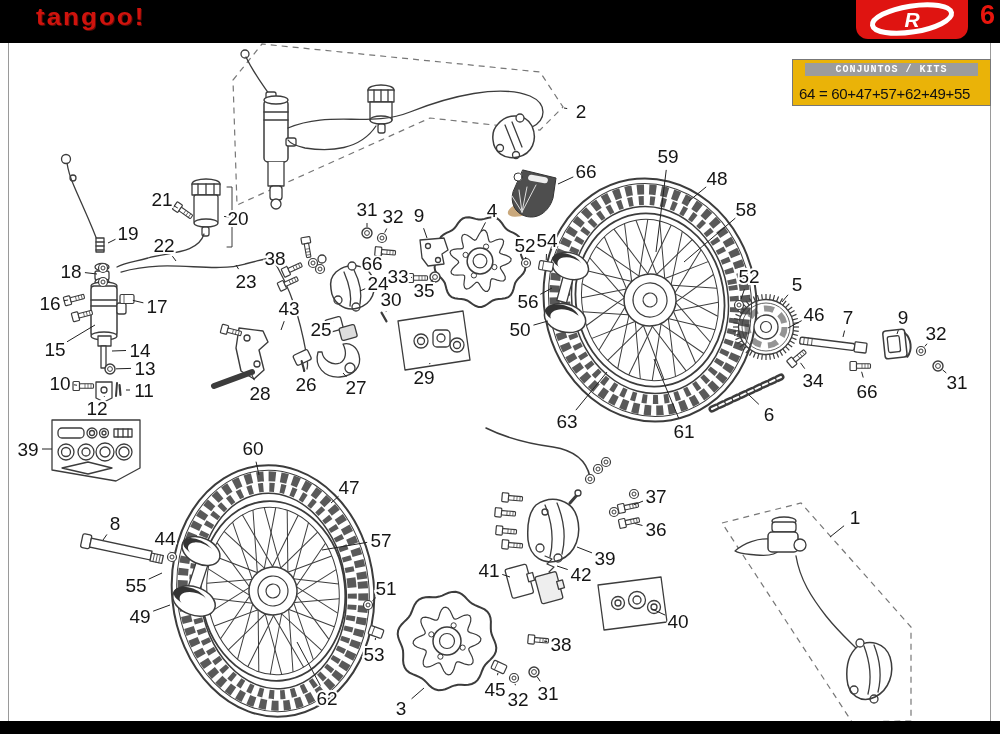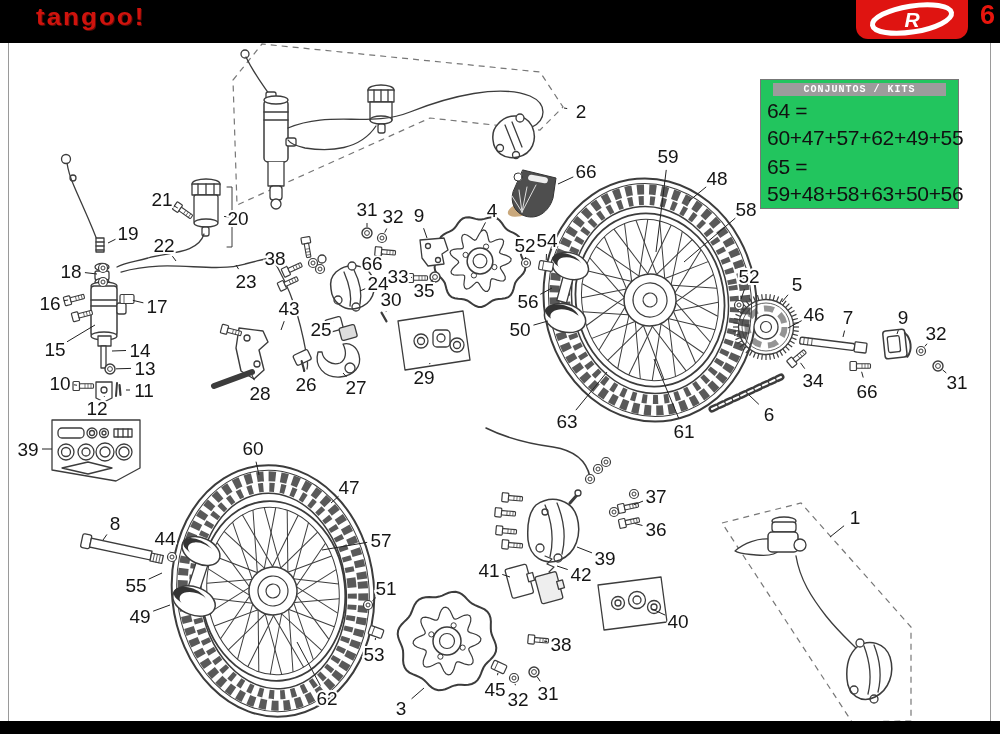--- a/index.html
+++ b/index.html
@@ -11,25 +11,25 @@
          text-shadow:1px 1px 0 #5d0a06;}
   .rlogo{position:absolute;top:0;right:32px;width:112px;height:39px;background:#df1411;
          border-radius:0 0 12px 12px;z-index:7;}
   .pagenum{position:absolute;top:0px;right:5px;color:#e8150d;font-size:27px;font-weight:bold;z-index:7;}
   .content{position:absolute;left:8px;top:33px;width:983px;height:689px;background:#fff;
            border:1px solid #9a9a9a;box-sizing:border-box;z-index:1;}
   .footer{position:absolute;left:0;bottom:0;width:1000px;height:13px;background:#000;z-index:6;}
   #diagram-svg{position:absolute;left:0;top:0;width:1000px;height:734px;z-index:2;}
   #diagram-svg text{font-family:"Liberation Sans",sans-serif;font-size:19px;fill:#151515;
                     paint-order:stroke;stroke:#ffffff;stroke-width:4px;}
-  .kits{position:absolute;left:760px;top:59px;width:197px;border:1px solid #777;
-        background:#22c55e;z-index:5;margin-top:20px;}
+  .kits{position:absolute;left:792px;top:59px;width:197px;border:1px solid #777;
+        background:#eab308;z-index:5;}
   .kits-title{margin:3px 12px 1px;background:#9c9c9c;color:#fff;font-size:10px;font-weight:bold;
               text-align:center;letter-spacing:1px;font-family:"Liberation Mono",monospace;padding:1px 0;}
-  .kits-row{font-size:21px;color:#111;padding:0 4px 1px 6px;letter-spacing:-0.3px;line-height:1.3;}
+  .kits-row{font-size:15px;color:#111;padding:7px 4px 1px 6px;letter-spacing:-0.3px;line-height:1.3;}
 </style>
 </head>
 <body>
 
 <div class="content"></div>
 
 <div class="topbar">
   <div class="brand">tangoo!</div>
 </div>
 <div class="rlogo">
@@ -39,21 +39,20 @@
       <text x="56" y="27" text-anchor="middle" font-family="Liberation Sans, sans-serif" font-size="21" font-weight="bold" font-style="italic" fill="#ffffff">R</text>
     </g>
   </svg>
 </div>
 <div class="pagenum">6</div>
 <div class="footer"></div>
 
 <div class="kits">
   <div class="kits-title">CONJUNTOS / KITS</div>
   <div class="kits-row">64 = 60+47+57+62+49+55</div>
-  <div class="kits-row">65 = 59+48+58+63+50+56</div>
 </div>
 
 <svg id="diagram-svg" viewBox="0 0 1000 734">
 
   <g fill="none" stroke="#777" stroke-width="1.2" stroke-dasharray="6 5">
     <path d="M233,80 L262,44 L540,72 L563,107 L540,130 L430,118 L237,205 Z"></path>
     <path d="M722,523 L801,503 L911,627 L911,721 L852,722 Z"></path>
   </g>
 
   <g id="gen-wheels">

